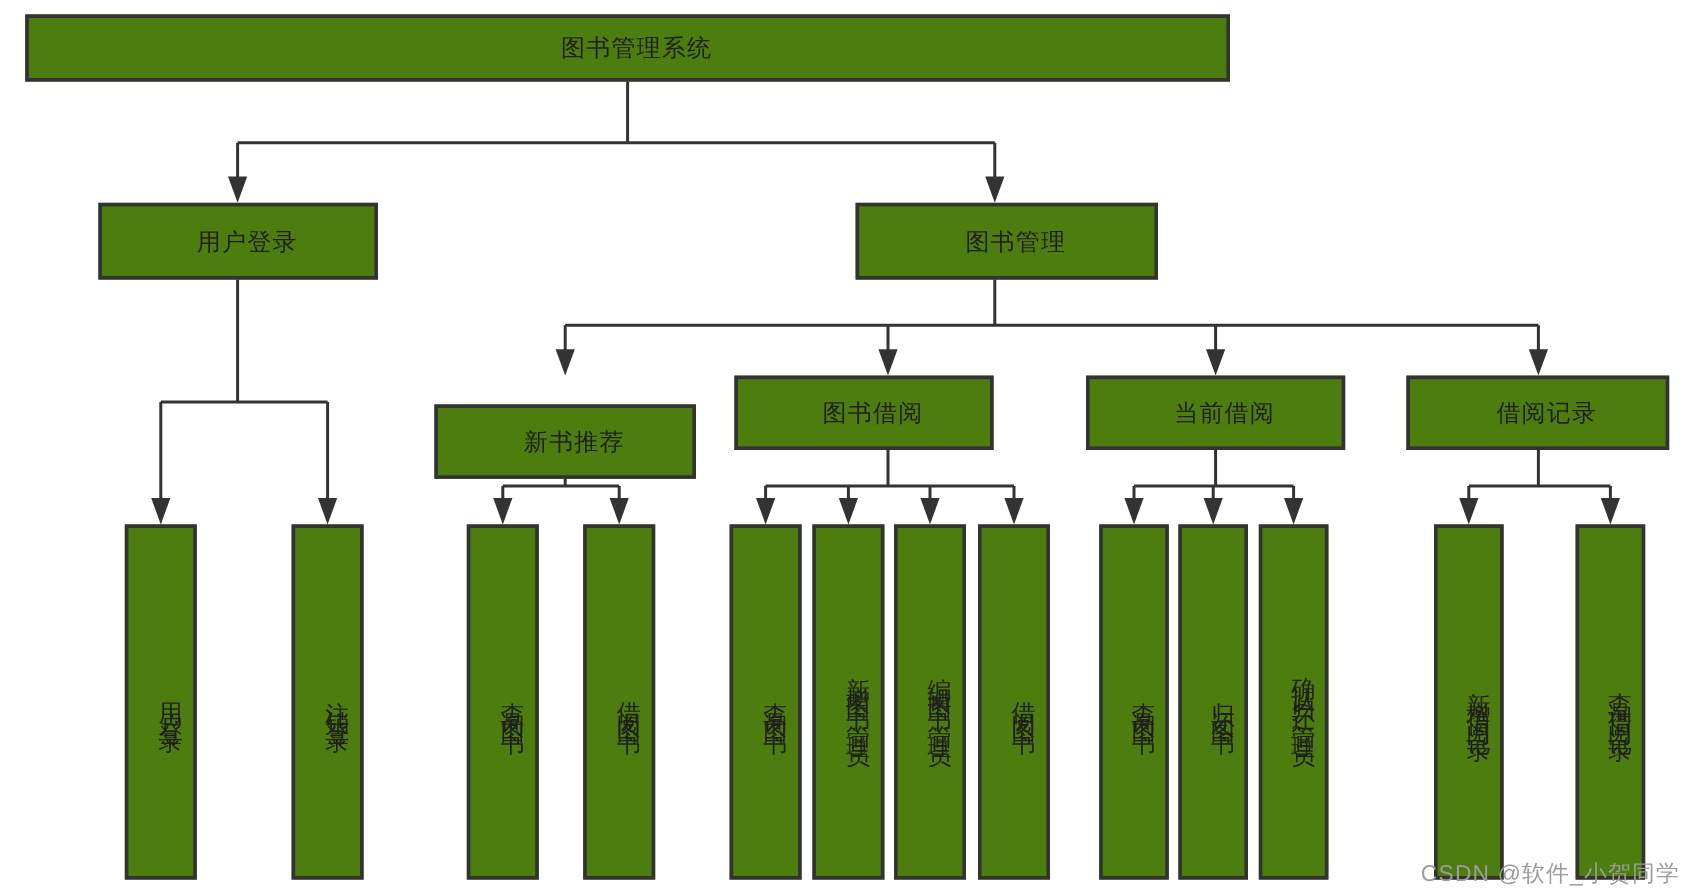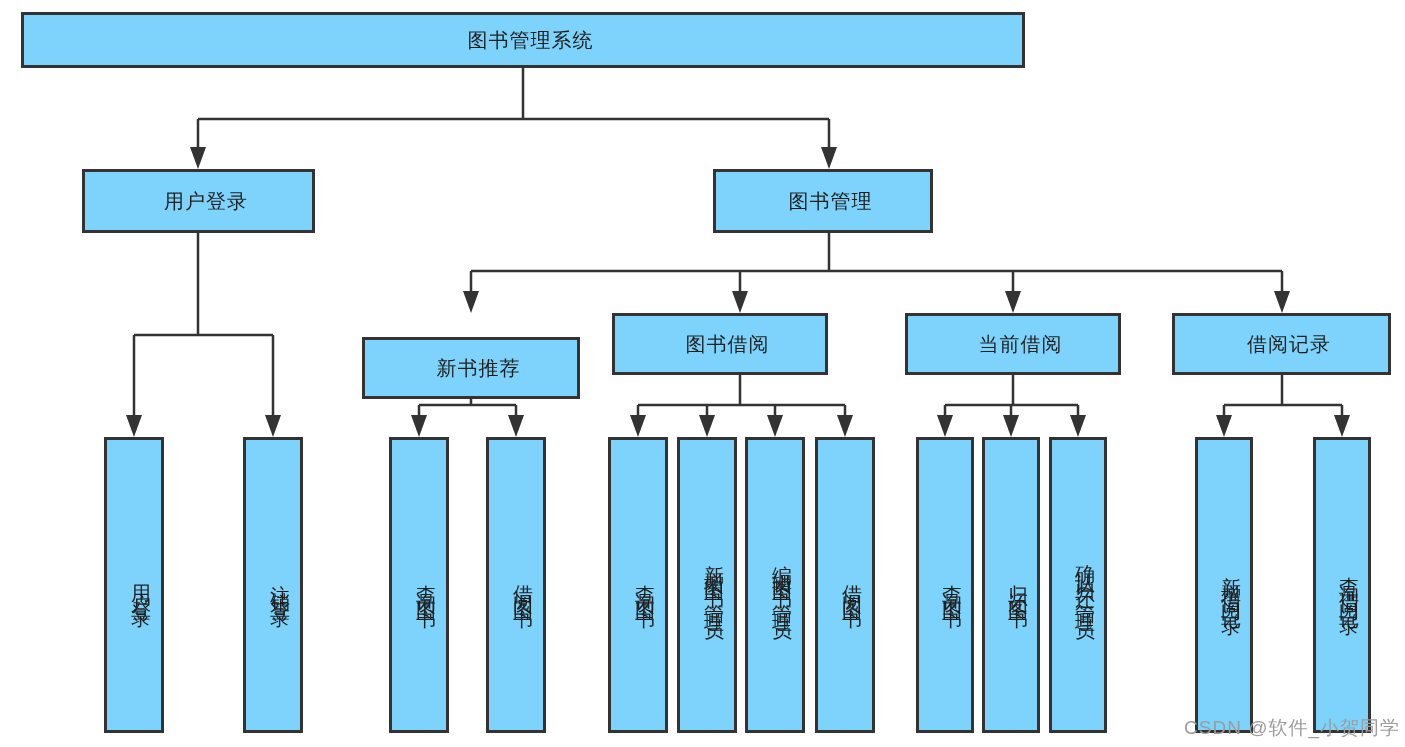--- a/index.html
+++ b/index.html
@@ -13,21 +13,21 @@
   }
   .connectors {
     position: absolute;
     left: 0; top: 0;
     width: 1405px; height: 747px;
   }
   .box {
     position: absolute;
     box-sizing: border-box;
     border: 3px solid #333333;
-    background: #7dd3fc;
+    background: #4d7c0f;
     display: flex;
     align-items: center;
     justify-content: center;
     color: #1f1f1f;
     padding-left: 15px;
   }
   .h-label {
     font-size: 20px;
     letter-spacing: 1px;
     white-space: nowrap;
@@ -37,21 +37,21 @@
     text-orientation: mixed;
     font-size: 20px;
     letter-spacing: 8px;
     line-height: 1;
     white-space: nowrap;
   }
   
   .n-root  { left: 21px;   top: 12px;  width: 1004px; height: 56px; }
   
   .n-l2a   { left: 82px;   top: 169px; width: 233px;  height: 64px; }
-  .n-l2b   { left: 713px;  top: 169px; width: 220px;  height: 64px; }
+  .n-l2b   { left: 713px;  top: 169px; width: 252px;  height: 64px; }
   
   .n-l3    { top: 313px; height: 62px; }
   .n-l3a   { left: 362px;  width: 218px; margin-top: 24px; }
   .n-l3b   { left: 612px;  width: 216px; }
   .n-l3c   { left: 905px;  width: 216px; }
   .n-l3d   { left: 1172px; width: 219px; }
   
   .leaf    { top: 437px; height: 296px; width: 60px; }
   .n-a1 { left: 104px; }  .n-a2 { left: 243px; }
   .n-b1 { left: 389px; }  .n-b2 { left: 486px; }

